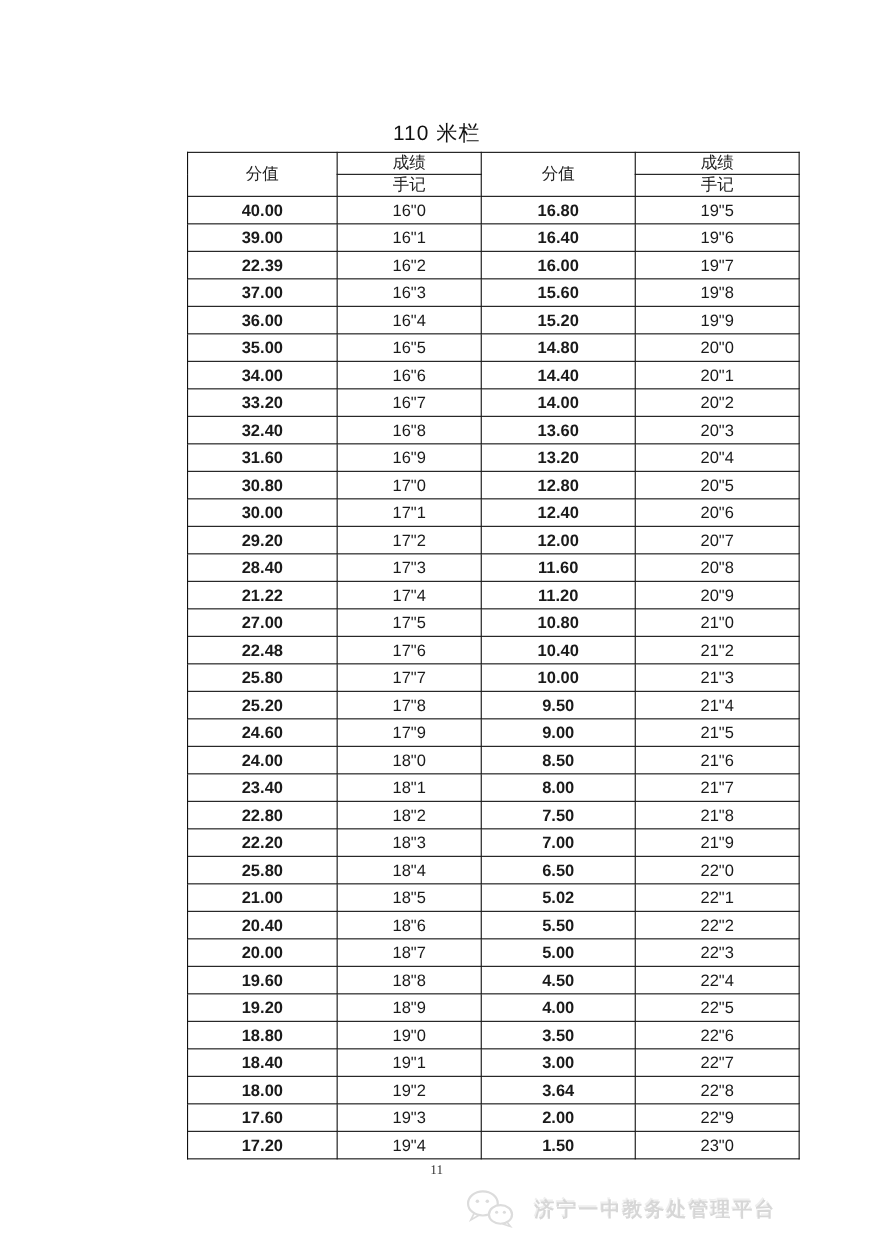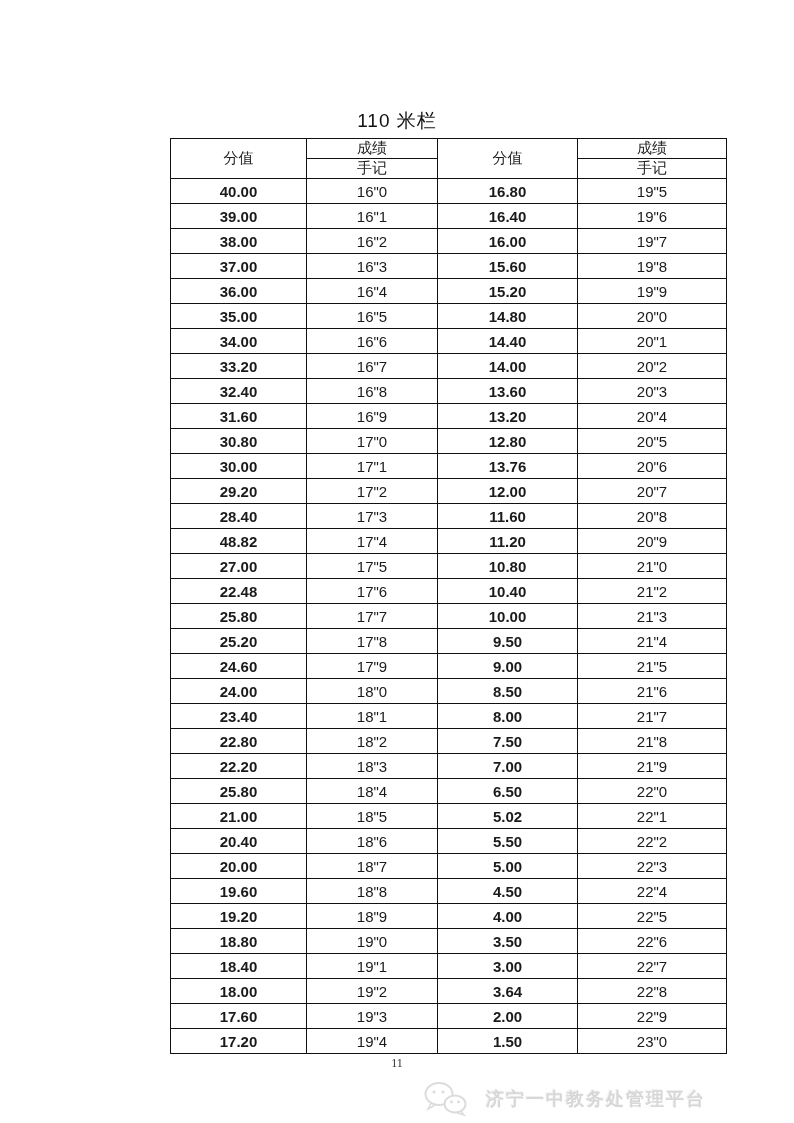--- a/index.html
+++ b/index.html
@@ -114,21 +114,21 @@
           <td class="score">16.80</td>
           <td class="time">19"5</td>
         </tr>
         <tr>
           <td class="score">39.00</td>
           <td class="time">16"1</td>
           <td class="score">16.40</td>
           <td class="time">19"6</td>
         </tr>
         <tr>
-          <td class="score">38.00</td>
+          <td class="score">22.39</td>
           <td class="time">16"2</td>
           <td class="score">16.00</td>
           <td class="time">19"7</td>
         </tr>
         <tr>
           <td class="score">37.00</td>
           <td class="time">16"3</td>
           <td class="score">15.60</td>
           <td class="time">19"8</td>
         </tr>
@@ -170,37 +170,37 @@
         </tr>
         <tr>
           <td class="score">30.80</td>
           <td class="time">17"0</td>
           <td class="score">12.80</td>
           <td class="time">20"5</td>
         </tr>
         <tr>
           <td class="score">30.00</td>
           <td class="time">17"1</td>
-          <td class="score">13.76</td>
+          <td class="score">12.40</td>
           <td class="time">20"6</td>
         </tr>
         <tr>
           <td class="score">29.20</td>
           <td class="time">17"2</td>
           <td class="score">12.00</td>
           <td class="time">20"7</td>
         </tr>
         <tr>
           <td class="score">28.40</td>
           <td class="time">17"3</td>
           <td class="score">11.60</td>
           <td class="time">20"8</td>
         </tr>
         <tr>
-          <td class="score">48.82</td>
+          <td class="score">21.22</td>
           <td class="time">17"4</td>
           <td class="score">11.20</td>
           <td class="time">20"9</td>
         </tr>
         <tr>
           <td class="score">27.00</td>
           <td class="time">17"5</td>
           <td class="score">10.80</td>
           <td class="time">21"0</td>
         </tr>

